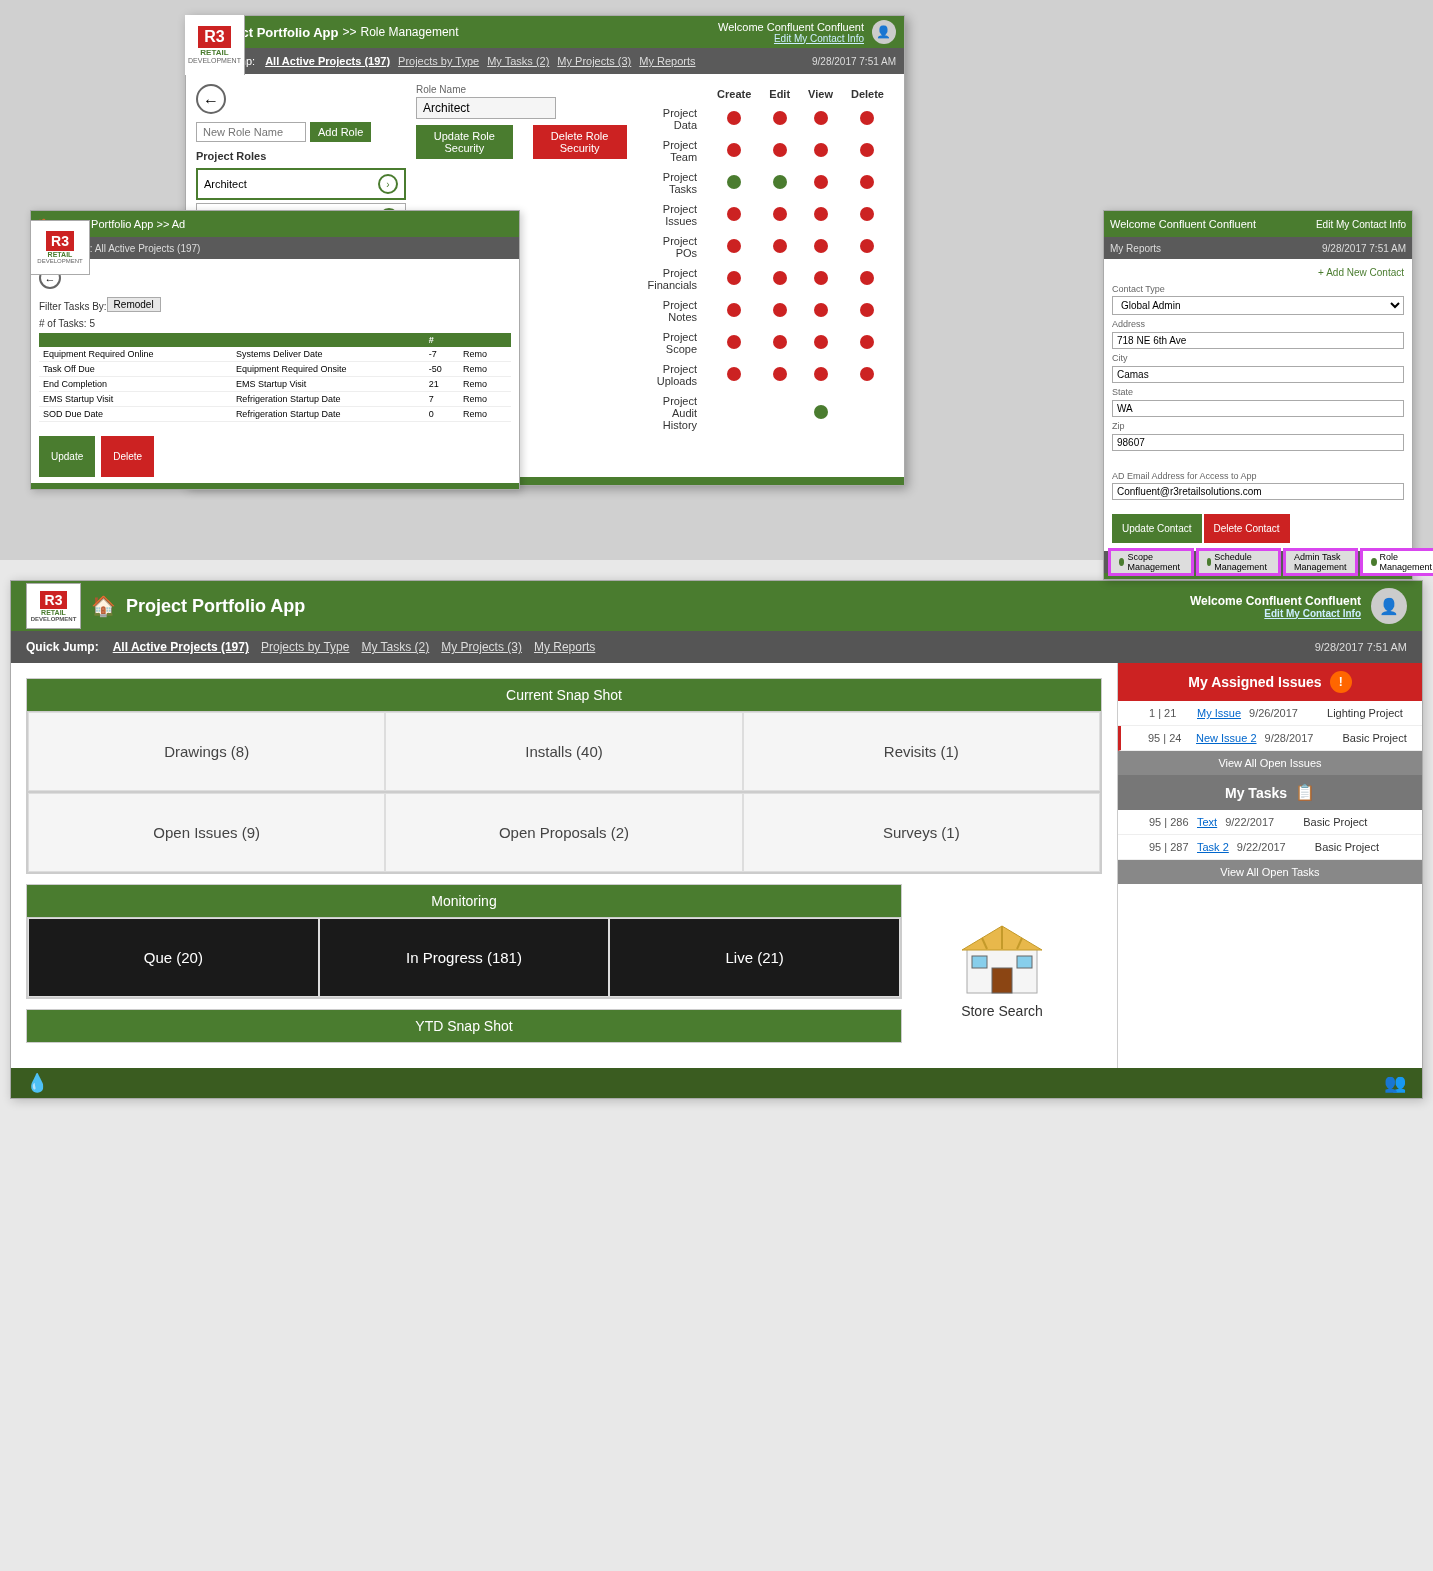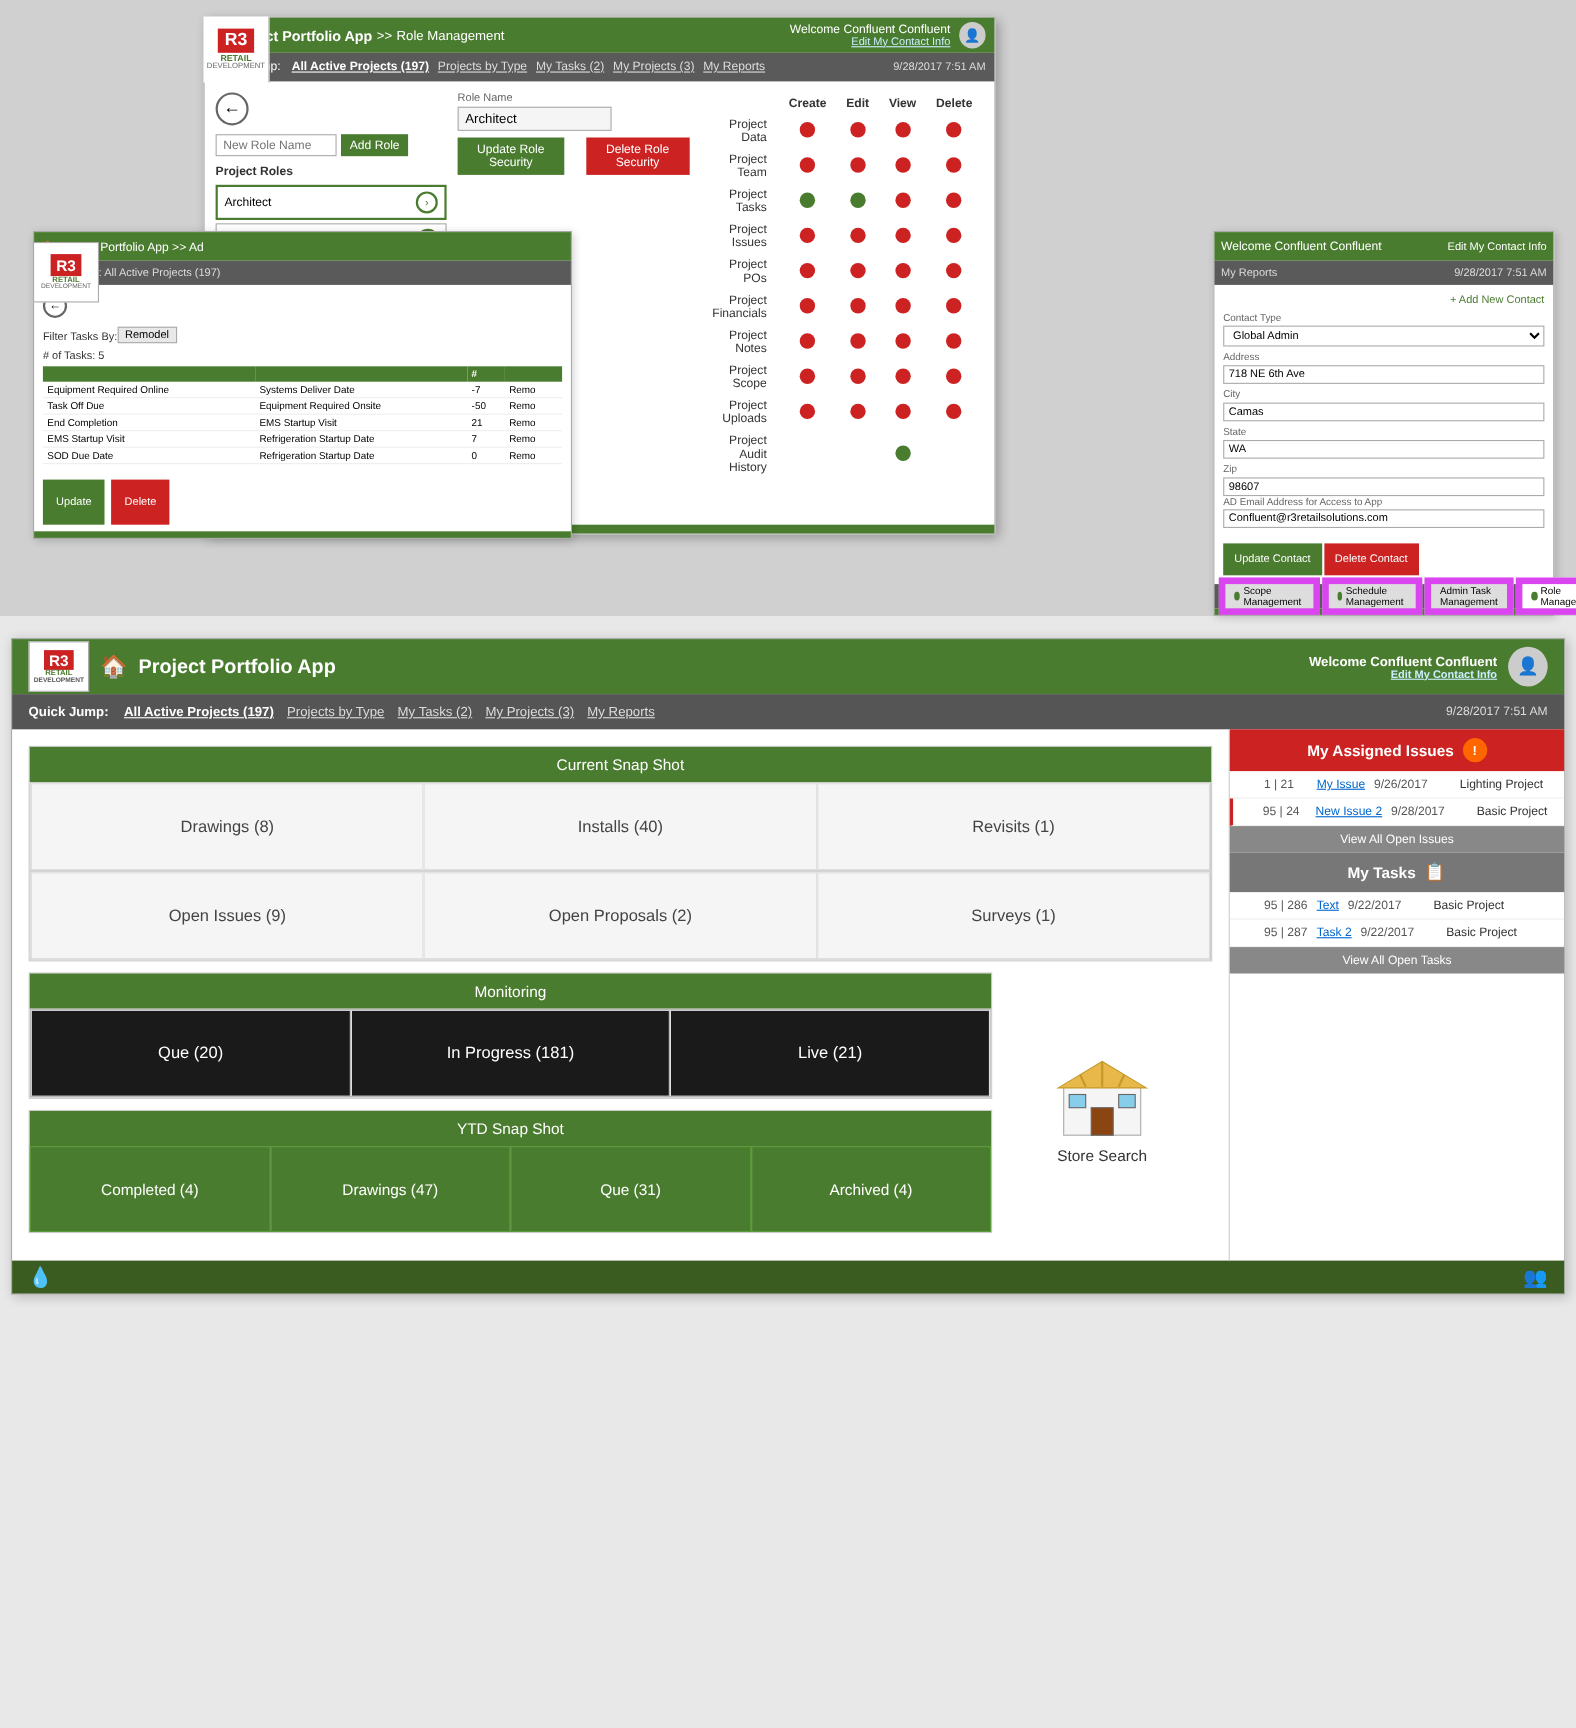--- a/index.html
+++ b/index.html
@@ -162,35 +162,35 @@
     .del-btn { background: #cc2222; color: #fff; border: none; padding: 3px 12px; font-size: 10px; cursor: pointer; }
 
     
     .add-contact-row { display: flex; justify-content: flex-end; align-items: center; margin-bottom: 6px; font-size: 10px; color: #4a7c2f; cursor: pointer; }
     .contact-form label { font-size: 9px; color: #666; display: block; margin-top: 4px; margin-bottom: 1px; }
     .contact-form input, .contact-form select {
       width: 100%; border: 1px solid #aaa; padding: 2px 4px; font-size: 10px;
     }
     .contact-form select { background: #fff; }
     .contact-actions { display: flex; gap: 2px; margin-top: 8px; }
-    .contact-email-label { font-size: 9px; color: #666; margin-top: 0; display: block; }
+    .contact-email-label { font-size: 9px; color: #666; margin-top: 20px; display: block; }
     .contact-email-input { width: 100%; border: 1px solid #aaa; padding: 2px 4px; font-size: 10px; margin-bottom: 6px; }
     .update-contact-btn { background: #4a7c2f; color: #fff; border: none; padding: 3px 10px; font-size: 10px; cursor: pointer; }
     .delete-contact-btn { background: #cc2222; color: #fff; border: none; padding: 9px 10px; font-size: 10px; cursor: pointer; }
 
     .bottom-tabs {
       background: #5a5a5a;
       display: flex;
       align-items: center;
       height: 22px;
       padding: 0 4px;
       gap: 2px;
     }
     .bottom-tab {
-      background: #ddd; border: 6px solid #d946ef; padding: 1px 8px; font-size: 9px; cursor: pointer;
+      background: #ddd; border: 3px solid #d946ef; padding: 1px 8px; font-size: 9px; cursor: pointer;
       display: flex; align-items: center; gap: 3px; justify-content: flex-end;
     }
     .bottom-tab.active { background: #fff; }
     .tab-dot { width: 8px; height: 8px; border-radius: 50%; background: #4a7c2f; display: inline-block; }
 
     
     .bottom-section {
       margin-top: 20px;
       background: #fff;
       border: 1px solid #aaa;
@@ -635,26 +635,20 @@
             <div class="section-header">Monitoring</div>
             <div class="grid-3col">
               <div class="grid-cell dark">Que (20)</div>
               <div class="grid-cell dark">In Progress (181)</div>
               <div class="grid-cell dark">Live (21)</div>
             </div>
           </div>
 
           <div class="section-wrapper">
             <div class="section-header">YTD Snap Shot</div>
-            <div class="grid-4col">
-              <div class="grid-cell-green">Completed (4)</div>
-              <div class="grid-cell-green">Drawings (47)</div>
-              <div class="grid-cell-green">Que (31)</div>
-              <div class="grid-cell-green">Archived (4)</div>
-            </div>
           </div>
         </div>
 
         <div style="width:200px;display:flex;flex-direction:column;align-items:center;justify-content:center;padding:20px;">
           <div style="position:relative;width:90px;height:80px;">
             
             <svg width="90" height="80" viewBox="0 0 90 80">
 
               <rect x="10" y="30" width="70" height="45" fill="#f5f5f5" stroke="#aaa" stroke-width="1"></rect>
 

